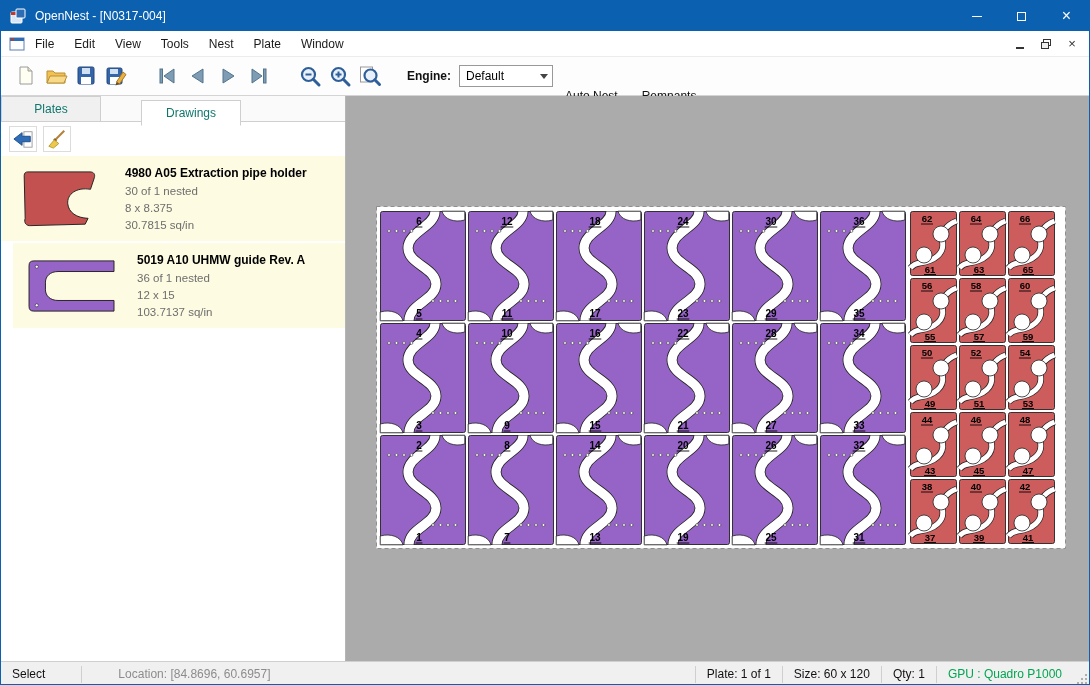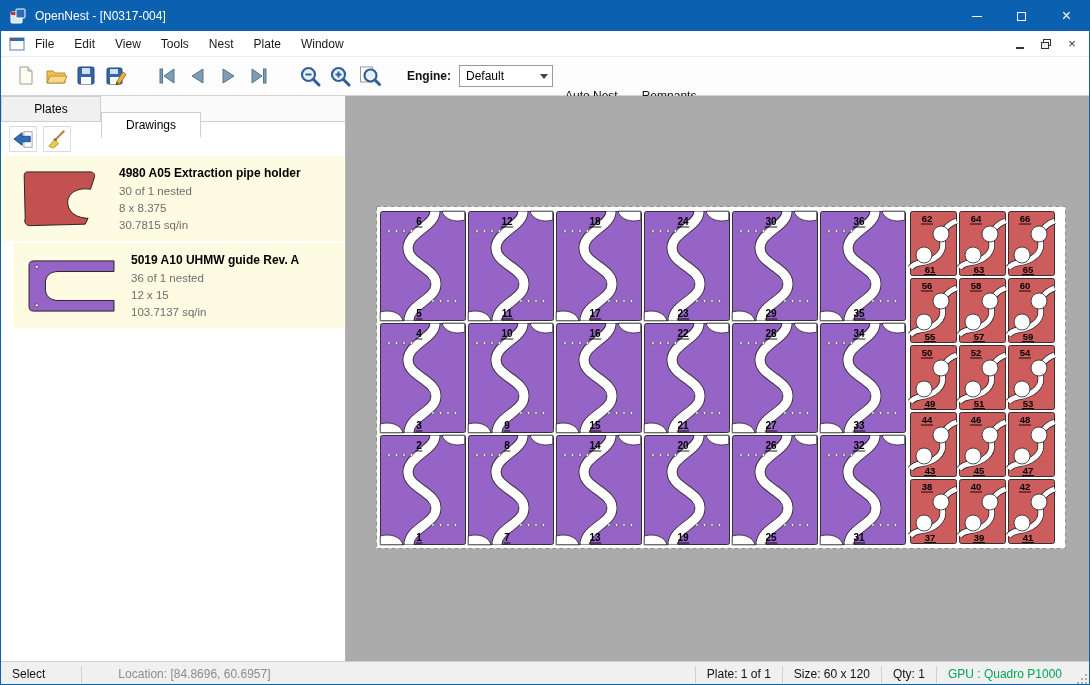--- a/index.html
+++ b/index.html
@@ -36,26 +36,26 @@
   .combo .combo-text{ flex:1; padding-left:6px; }
   .combo-arrow-box{ width:16px; height:100%; display:flex; align-items:center; justify-content:center; }
   .combo-arrow{ width:0; height:0; border-left:4px solid transparent; border-right:4px solid transparent; border-top:5px solid #444; }
   .flat-btn{ background:transparent; border:none; font-size:12px; color:#111; padding:0 12px; height:30px; font-family:"Liberation Sans",sans-serif;margin-top:40px; }
 
   
   .main{ display:flex; height:565px; }
   .sidebar{ width:345px; background:#fff; border-right:1px solid #b5b5b5; display:flex; flex-direction:column; }
   .tabstrip{ height:26px; display:flex; border-bottom:1px solid #cfcfcf; background:#fafafa; }
   .tab{ min-width:100px; padding:0 18px; font-size:12px; display:flex; align-items:center; justify-content:center;
-        background:#f0f0f0; border:1px solid #cfcfcf; border-bottom:none; color:#000000; }
-  .tab.active{ background:#fff; position:relative; top:16px; height:26px; border-bottom:1px solid #fff; }
+        background:#f0f0f0; border:1px solid #cfcfcf; border-bottom:none; color:#0f766e; }
+  .tab.active{ background:#fff; position:relative; top:4px; height:26px; border-bottom:1px solid #fff;margin-left:40px; }
   .side-toolbar{ height:34px; display:flex; align-items:center; gap:6px; padding-left:8px; background:#fff; }
   .side-tb-btn{ width:28px; height:26px; display:flex; align-items:center; justify-content:center; border:1px solid #dcdcdc; background:#fff; }
   .drawing-list{ flex:1; background:#fff; overflow:hidden; }
-  .drawing-item{ display:flex; gap:10px; padding:7px 6px 7px 10px; background:#fdfbe2; margin-bottom:2px; min-height:84px; }
+  .drawing-item{ display:flex; gap:16px; padding:7px 6px 7px 10px; background:#fdfbe2; margin-bottom:2px; min-height:84px; }
   .thumb-box{ width:98px; display:flex; align-items:center; justify-content:center; }
   .drawing-text{ padding-top:3px; }
   .drawing-title{ font-size:12px; font-weight:bold; color:#000; margin-bottom:3px; }
   .drawing-sub{ font-size:11.5px; color:#6e6e6e; line-height:17px; }
 
   .canvas{ position:relative; flex:1; background:#ababab; overflow:hidden; }
   #nest-svg{ position:absolute; left:30px; top:110px; }
   #nest-svg text{ font-family:"Liberation Sans", sans-serif; }
 
   

